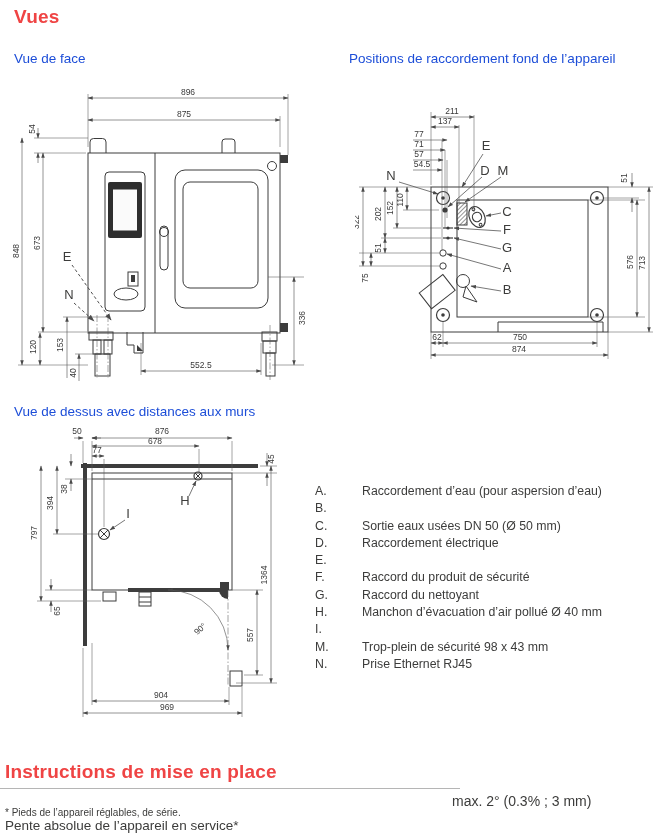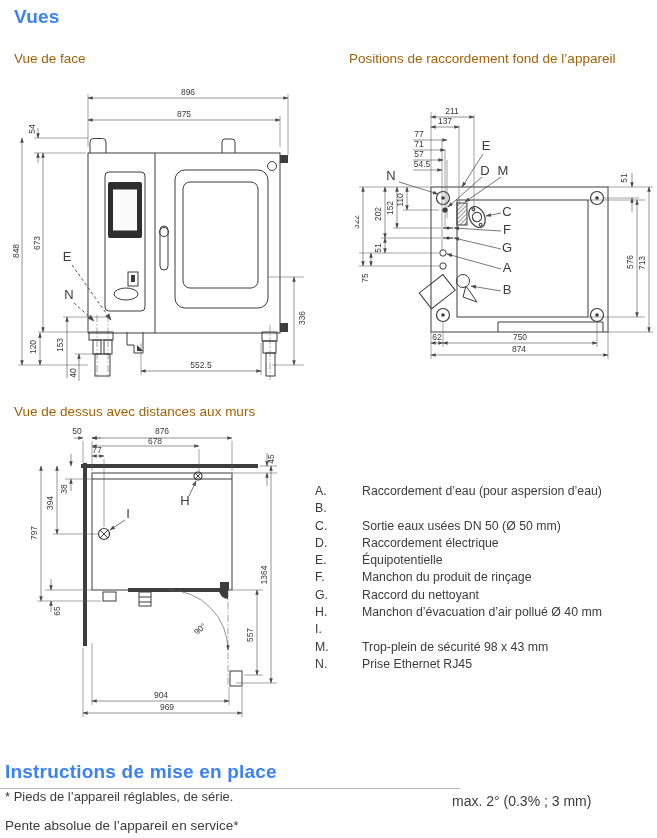--- a/index.html
+++ b/index.html
@@ -1,38 +1,38 @@
 <!DOCTYPE html>
 <html><head>
 <meta charset="utf-8">
 <style>
   html,body{margin:0;padding:0;background:#fff;}
   #page{position:relative;width:657px;height:838px;background:#fff;overflow:hidden;
         font-family:"Liberation Sans",sans-serif;color:#3c3c3b;}
-  .h-red{position:absolute;font-size:19px;font-weight:bold;color:#3b82f6;letter-spacing:.2px;}
-  .h-sec{position:absolute;font-size:13.5px;color:#a16207;}
+  .h-red{position:absolute;font-size:19px;font-weight:bold;color:#ef4444;letter-spacing:.2px;}
+  .h-sec{position:absolute;font-size:13.5px;color:#1d4ed8;}
   .dv{position:absolute;}
   svg text{font-family:"Liberation Sans",sans-serif;}
   .dt{font-size:8.5px;fill:#3a3a3a;text-anchor:middle;}
   .mk{font-size:13px;fill:#3c3c3b;text-anchor:middle;}
   .ol{stroke:#3c3c3c;fill:none;stroke-width:1;}
   .ol2{stroke:#3c3c3c;fill:none;stroke-width:1.2;}
   .dim{stroke:#5a5a5a;stroke-width:.65;fill:none;}
   .ext{stroke:#5a5a5a;stroke-width:.55;fill:none;}
   .cl{stroke:#5a5a5a;stroke-width:.55;fill:none;stroke-dasharray:7 2 1.5 2;}
   .dash{stroke:#3c3c3c;stroke-width:.9;fill:none;stroke-dasharray:3 2.5;}
   .ldr{stroke:#3c3c3c;stroke-width:.7;fill:none;}
   .thick{stroke:#3d3d3d;stroke-width:4;fill:none;}
   .fdark{fill:#3c3c3c;stroke:none;}
   #legend{position:absolute;left:315px;top:483px;width:342px;font-size:12.3px;line-height:17.3px;color:#3c3c3b;}
   .lgrow{display:grid;grid-template-columns:47px 1fr;}
   #rule{position:absolute;left:0;top:788px;width:460px;height:1px;background:#b5b5b5;}
   #pente-label{position:absolute;left:5px;top:793px;font-size:13.5px;margin-top:25px;}
   #pente-value{position:absolute;left:452px;top:793px;font-size:14px;}
-  #footnote{position:absolute;left:5px;top:789px;font-size:13px;}
+  #footnote{position:absolute;left:5px;top:807px;font-size:10px;}
 </style>
 </head>
 <body>
 
 <div id="page">
 
   <div class="h-red" style="left:14px;top:6px;">Vues</div>
   <div class="h-sec" style="left:14px;top:51px;">Vue de face</div>
   <div class="h-sec" style="left:349px;top:51px;">Positions de raccordement fond de l’appareil</div>
   <div class="h-sec" style="left:14px;top:404px;">Vue de dessus avec distances aux murs</div>
@@ -353,25 +353,24 @@
     <div class="lgrow">
         <span>C.</span>
         <span>Sortie eaux usées DN 50 (Ø 50 mm)</span>
       </div>
     <div class="lgrow">
         <span>D.</span>
         <span>Raccordement électrique</span>
       </div>
     <div class="lgrow">
         <span>E.</span>
-        <span>Équipotentielle</span>
       </div>
     <div class="lgrow">
         <span>F.</span>
-        <span>Manchon du produit de rinçage</span>
+        <span>Raccord du produit de sécurité</span>
       </div>
     <div class="lgrow">
         <span>G.</span>
         <span>Raccord du nettoyant</span>
       </div>
     <div class="lgrow">
         <span>H.</span>
         <span>Manchon d’évacuation d’air pollué Ø 40 mm</span>
       </div>
     <div class="lgrow">

